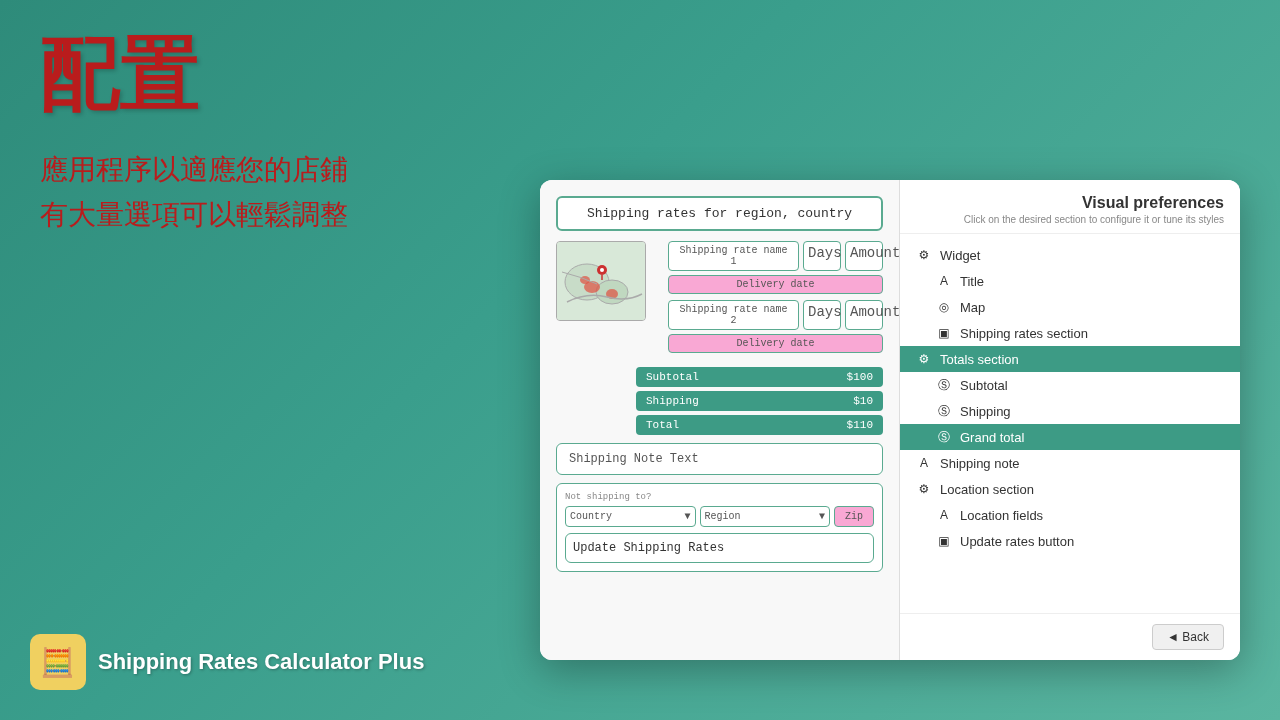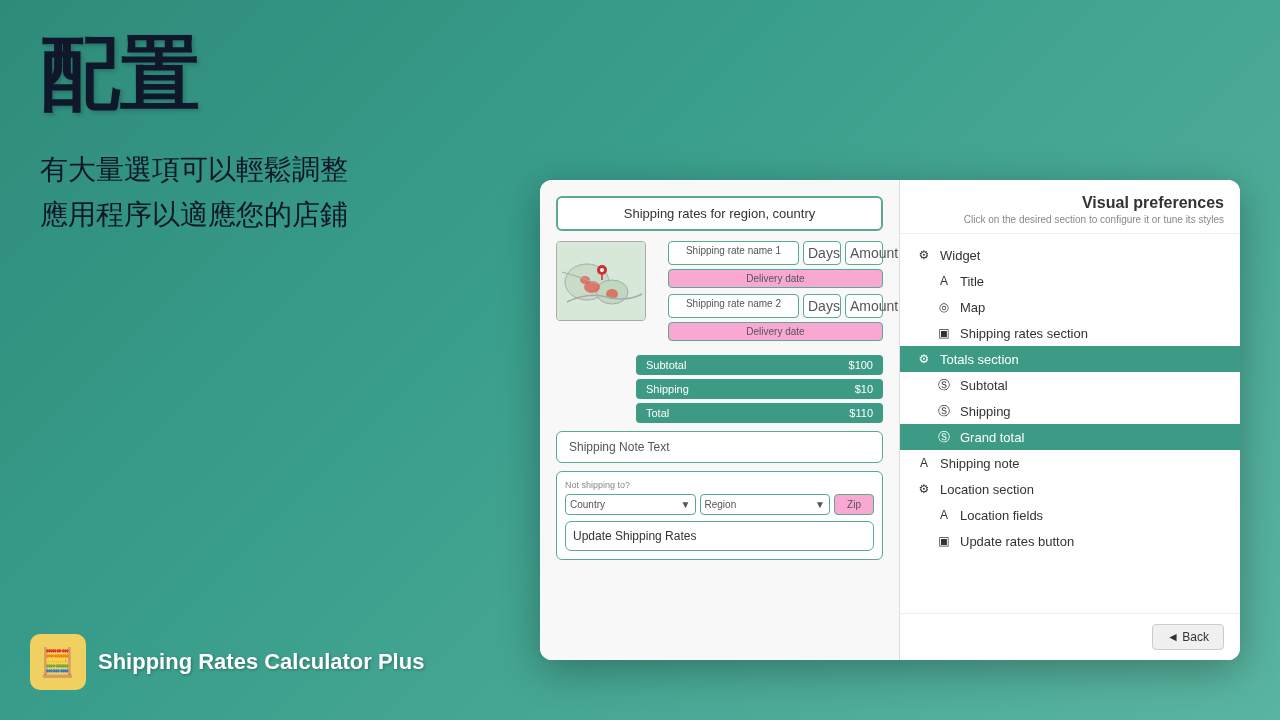--- a/index.html
+++ b/index.html
@@ -10,21 +10,21 @@
       font-family: Arial, sans-serif;
       background: linear-gradient(135deg, #2e8b7a 0%, #3a9e8c 40%, #5ab5a0 100%);
       position: relative;
     }
 
     
     .left-panel {
       position: absolute;
       left: 40px;
       top: 30px;
-      color: #0f172a;
+      color: #b91c1c;
     }
     .main-title {
       font-size: 80px;
       font-weight: bold;
       line-height: 1.1;
       margin-bottom: 30px;
       text-shadow: 2px 2px 4px rgba(0,0,0,0.2);
     }
     .subtitle {
       font-size: 28px;
@@ -71,21 +71,21 @@
       display: flex;
       overflow: hidden;
     }
 
     
     .widget-preview {
       width: 360px;
       background: #f8f8f8;
       border-right: 1px solid #ddd;
       padding: 16px;
-      font-family: Liberation Sans, sans-serif;
+      font-family: Liberation Mono, monospace;
       overflow-y: auto;
     }
 
     .widget-title-bar {
       border: 2px solid #5aaa90;
       border-radius: 6px;
       padding: 8px 12px;
       font-size: 13px;
       color: #333;
       margin-bottom: 10px;
@@ -302,22 +302,22 @@
       align-items: center;
       gap: 4px;
     }
   </style>
 </head>
 <body>
 
 <div class="left-panel">
   <div class="main-title">配置</div>
   <div class="subtitle">
+    <div>應用程序以適應您的店鋪</div>
     <div>有大量選項可以輕鬆調整</div>
-    <div>應用程序以適應您的店鋪</div>
   </div>
 </div>
 
 <div class="app-branding">
   <div class="app-icon">
     <span>🧮</span>
   </div>
   <div class="app-name">Shipping Rates Calculator Plus</div>
 </div>
 

